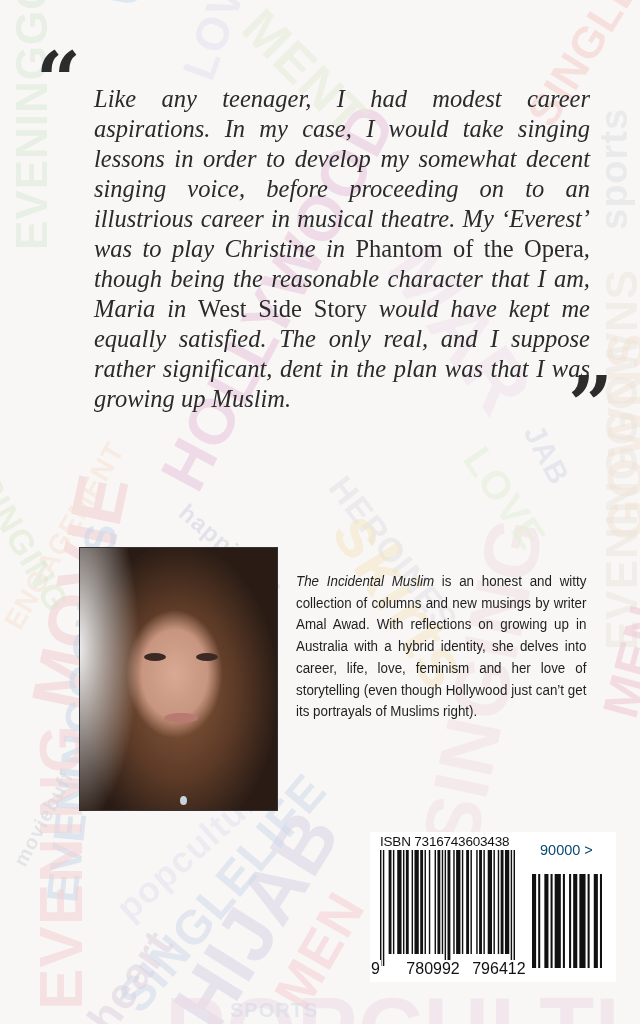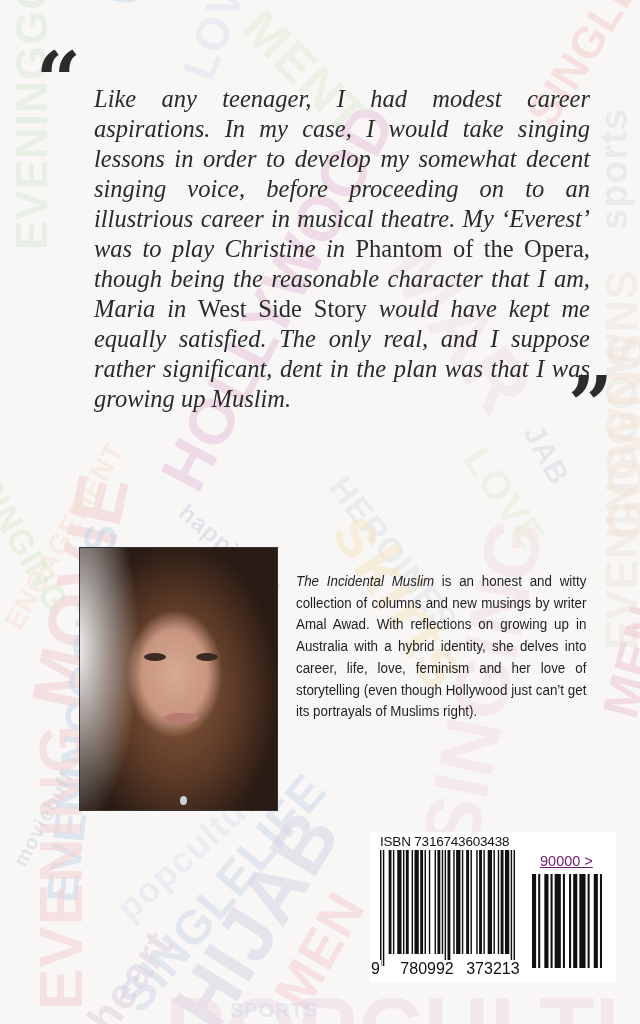--- a/index.html
+++ b/index.html
@@ -62,22 +62,22 @@
     position: absolute; left: 370px; top: 832px; width: 246px; height: 150px;
     background: #ffffff; z-index: 3;
   }
   .isbn-label {
     position: absolute; left: 10px; top: 2px; font-family: "Liberation Sans", sans-serif;
     font-size: 13.5px; color: #111; letter-spacing: -0.2px;
   }
   .bars-main { position: absolute; left: 10px; top: 18px; height: 116px; width: 135px; }
   .bars-addon { position: absolute; left: 162px; top: 42px; height: 94px; width: 70px; }
   .addon-label {
-    position: absolute; left: 170px; top: 21px; font-family: "Liberation Sans", sans-serif;
-    font-size: 14.5px; color: #701a75; text-decoration: underline;
+    position: absolute; left: 170px; top: 10px; font-family: "Liberation Sans", sans-serif;
+    font-size: 14.5px; color: #0c4a6e;
   }
   .digits {
     position: absolute; left: 0px; top: 128px; font-family: "Liberation Sans", sans-serif;
     font-size: 16px; color: #111; background: transparent; white-space: nowrap;
   }
   .digits span { background: #fff; padding: 0 1px; }
 </style>
 </head>
 <body>
 
@@ -179,16 +179,16 @@
       <rect x="30.882352941176467" y="0" width="2.0588235294117645" height="94" fill="#111"></rect>
       <rect x="37.05882352941176" y="0" width="2.0588235294117645" height="94" fill="#111"></rect>
       <rect x="41.17647058823529" y="0" width="4.117647058823529" height="94" fill="#111"></rect>
       <rect x="47.35294117647058" y="0" width="6.1764705882352935" height="94" fill="#111"></rect>
       <rect x="55.58823529411764" y="0" width="2.0588235294117645" height="94" fill="#111"></rect>
       <rect x="61.764705882352935" y="0" width="4.117647058823529" height="94" fill="#111"></rect>
       <rect x="67.94117647058823" y="0" width="2.0588235294117645" height="94" fill="#111"></rect>
     </svg>
   <div class="digits">
     <span>9</span>
-    <span style="margin-left:14px">780992</span>
-    <span style="margin-left:6px">373213</span>
+    <span style="margin-left:20px">780992</span>
+    <span style="margin-left:6px">796412</span>
   </div>
 </div>
 
 </body></html>

